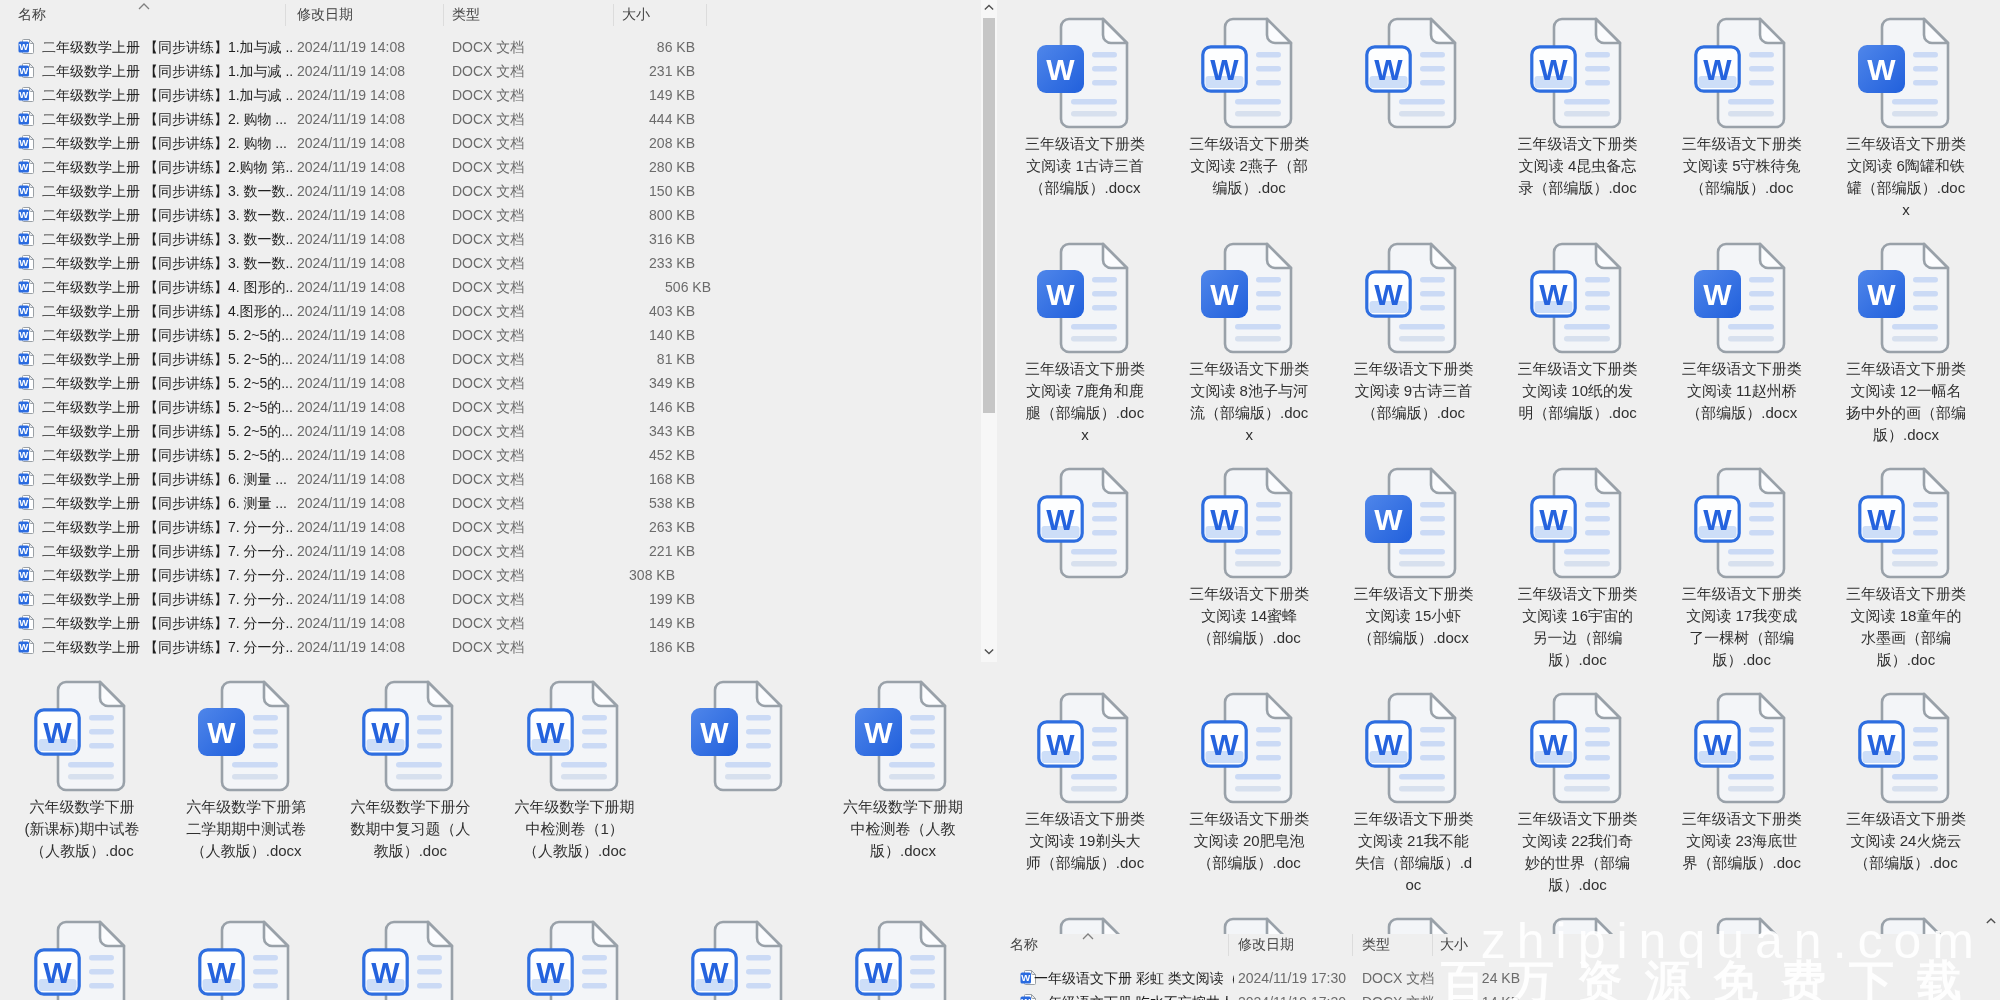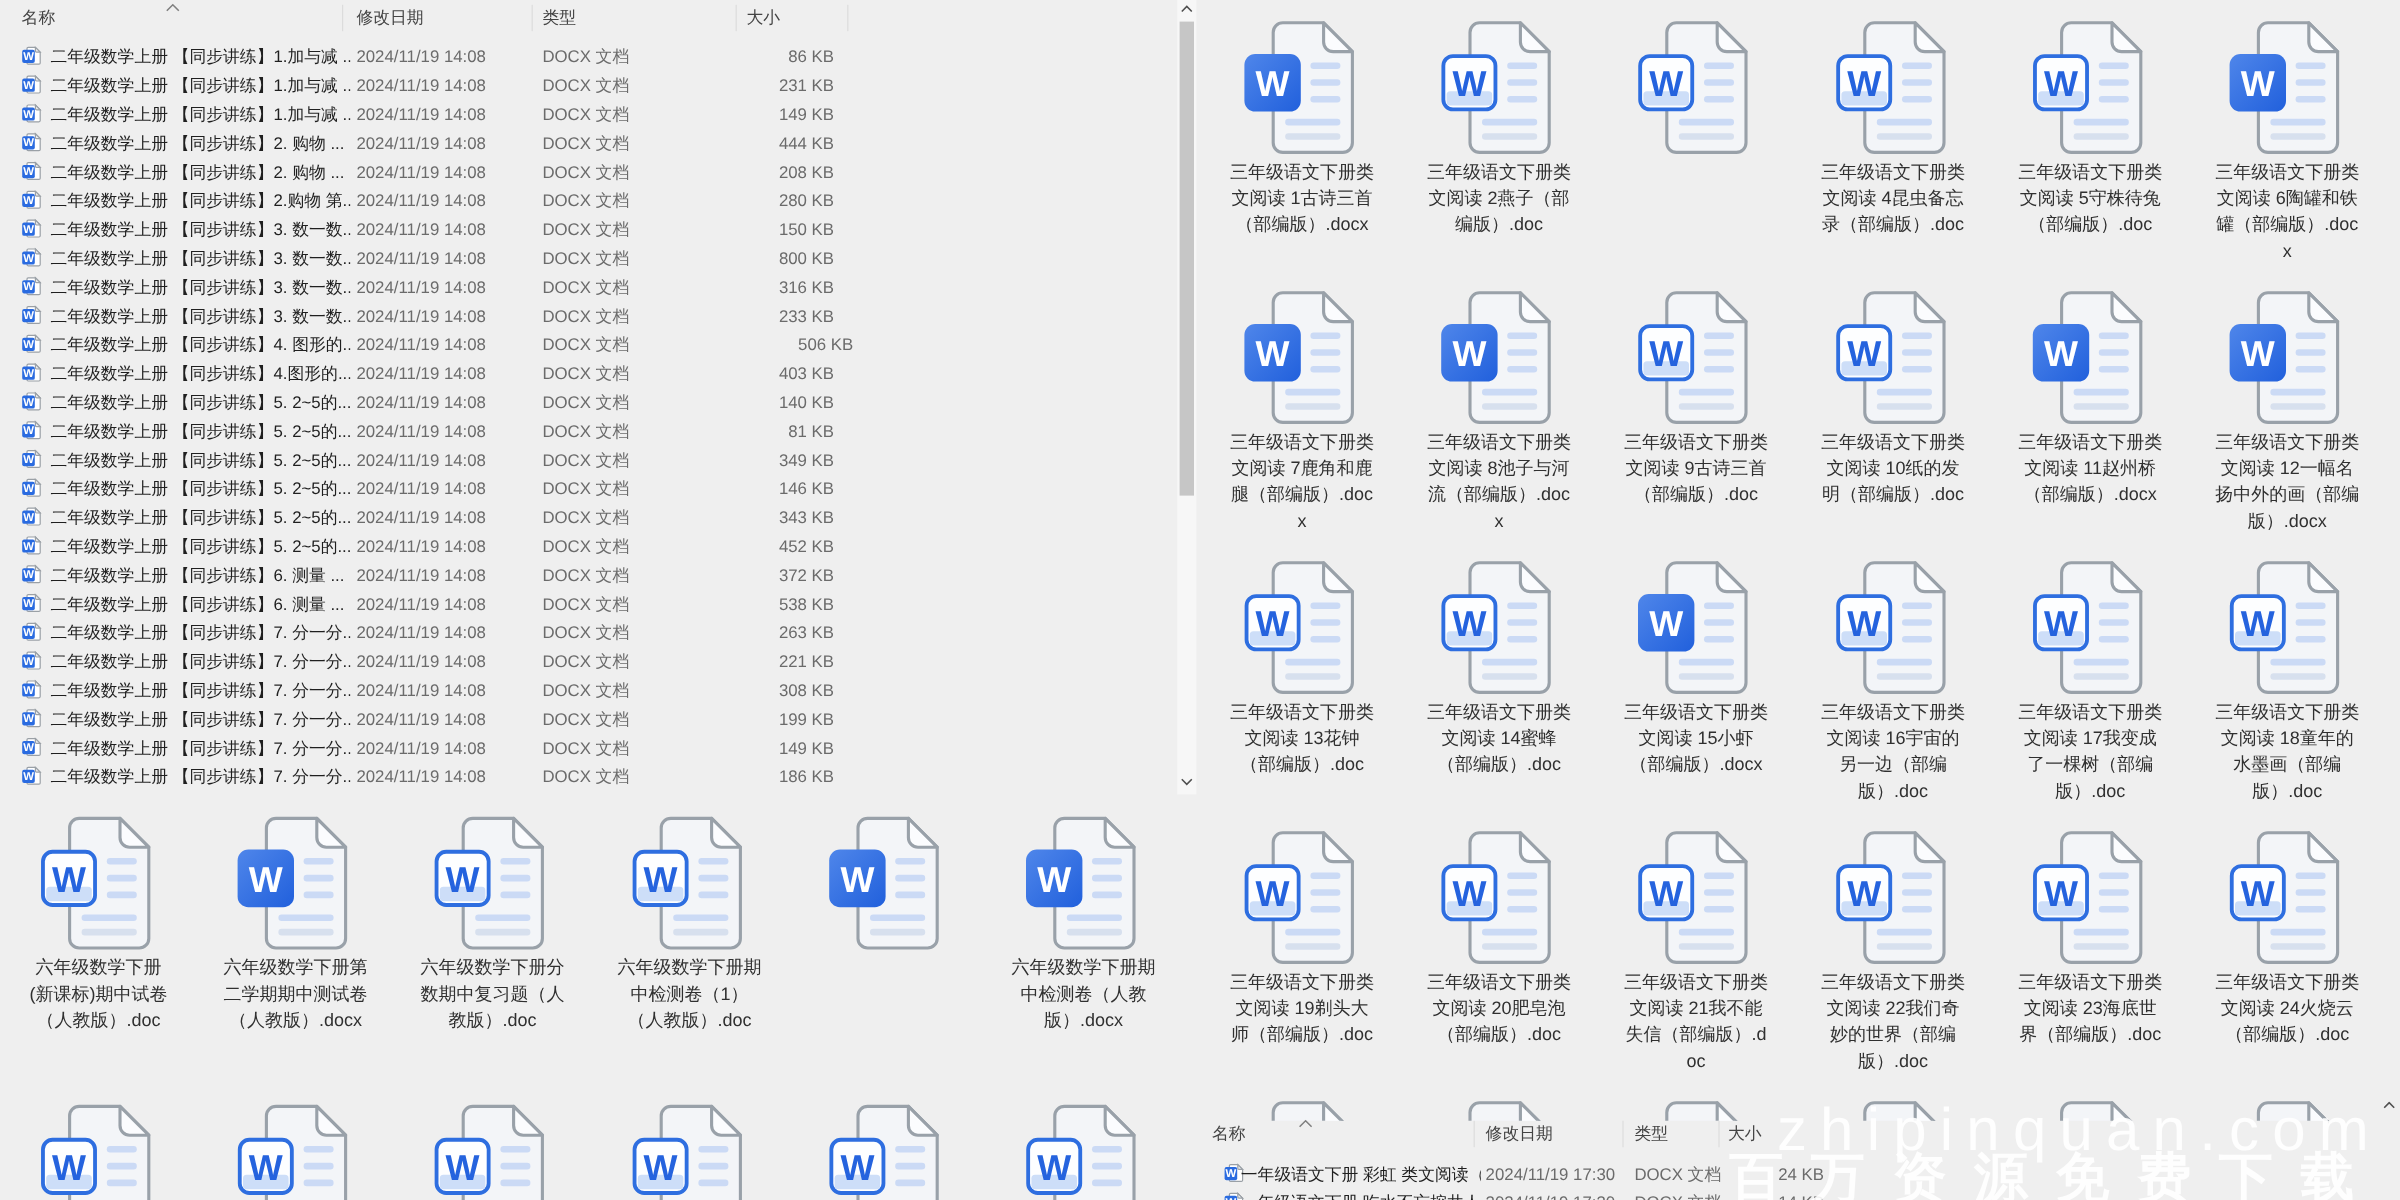--- a/index.html
+++ b/index.html
@@ -277,21 +277,21 @@
       <div class="lrow" style="left: 0px; top: 467px; width: 980px;">
         <svg width="17" height="17" viewBox="0 0 17 17" style="left:18px">
   <path d="M5.5 1.5h6l4 4v9a1 1 0 0 1-1 1h-9a1 1 0 0 1-1-1v-12a1 1 0 0 1 1-1z" fill="#FFF" stroke="#9AA0A6"></path>
   <path d="M11.5 1.5v3a1 1 0 0 0 1 1h3z" fill="#E9EBEE" stroke="#9AA0A6"></path>
   <rect x="0.5" y="3.5" width="10.5" height="11" rx="1.6" fill="#2A6BE0"></rect>
   <text x="5.8" y="12" font-size="9.5" font-weight="bold" fill="#fff" text-anchor="middle" font-family="Liberation Sans,DejaVu Sans,sans-serif">W</text>
         </svg>
         <span class="fname" style="left:42px;width:250px">二年级数学上册  【同步讲练】6. 测量 ...</span>
         <span class="fdate" style="left:297px">2024/11/19 14:08</span>
         <span class="ftype" style="left:452px">DOCX 文档</span>
-        <span class="fsize" style="left:575px;width:120px">372 KB</span>
+        <span class="fsize" style="left:575px;width:120px">168 KB</span>
       </div>
       <div class="lrow" style="left: 0px; top: 491px; width: 980px;">
         <svg width="17" height="17" viewBox="0 0 17 17" style="left:18px">
   <path d="M5.5 1.5h6l4 4v9a1 1 0 0 1-1 1h-9a1 1 0 0 1-1-1v-12a1 1 0 0 1 1-1z" fill="#FFF" stroke="#9AA0A6"></path>
   <path d="M11.5 1.5v3a1 1 0 0 0 1 1h3z" fill="#E9EBEE" stroke="#9AA0A6"></path>
   <rect x="0.5" y="3.5" width="10.5" height="11" rx="1.6" fill="#2A6BE0"></rect>
   <text x="5.8" y="12" font-size="9.5" font-weight="bold" fill="#fff" text-anchor="middle" font-family="Liberation Sans,DejaVu Sans,sans-serif">W</text>
         </svg>
         <span class="fname" style="left:42px;width:250px">二年级数学上册  【同步讲练】6. 测量 ...</span>
         <span class="fdate" style="left:297px">2024/11/19 14:08</span>
@@ -325,21 +325,21 @@
       <div class="lrow" style="left: 0px; top: 563px; width: 980px;">
         <svg width="17" height="17" viewBox="0 0 17 17" style="left:18px">
   <path d="M5.5 1.5h6l4 4v9a1 1 0 0 1-1 1h-9a1 1 0 0 1-1-1v-12a1 1 0 0 1 1-1z" fill="#FFF" stroke="#9AA0A6"></path>
   <path d="M11.5 1.5v3a1 1 0 0 0 1 1h3z" fill="#E9EBEE" stroke="#9AA0A6"></path>
   <rect x="0.5" y="3.5" width="10.5" height="11" rx="1.6" fill="#2A6BE0"></rect>
   <text x="5.8" y="12" font-size="9.5" font-weight="bold" fill="#fff" text-anchor="middle" font-family="Liberation Sans,DejaVu Sans,sans-serif">W</text>
         </svg>
         <span class="fname" style="left:42px;width:250px">二年级数学上册  【同步讲练】7. 分一分...</span>
         <span class="fdate" style="left:297px">2024/11/19 14:08</span>
         <span class="ftype" style="left:452px">DOCX 文档</span>
-        <span class="fsize" style="left:575px;width:120px">308 KB</span>
+        <span class="fsize" style="left:555px;width:120px">308 KB</span>
       </div>
       <div class="lrow" style="left: 0px; top: 587px; width: 980px;">
         <svg width="17" height="17" viewBox="0 0 17 17" style="left:18px">
   <path d="M5.5 1.5h6l4 4v9a1 1 0 0 1-1 1h-9a1 1 0 0 1-1-1v-12a1 1 0 0 1 1-1z" fill="#FFF" stroke="#9AA0A6"></path>
   <path d="M11.5 1.5v3a1 1 0 0 0 1 1h3z" fill="#E9EBEE" stroke="#9AA0A6"></path>
   <rect x="0.5" y="3.5" width="10.5" height="11" rx="1.6" fill="#2A6BE0"></rect>
   <text x="5.8" y="12" font-size="9.5" font-weight="bold" fill="#fff" text-anchor="middle" font-family="Liberation Sans,DejaVu Sans,sans-serif">W</text>
         </svg>
         <span class="fname" style="left:42px;width:250px">二年级数学上册  【同步讲练】7. 分一分...</span>
         <span class="fdate" style="left:297px">2024/11/19 14:08</span>
@@ -736,21 +736,20 @@
   <path d="M68 4v16a8 8 0 0 0 8 8h16z" fill="#FBFCFE" stroke="#99A1A9" stroke-width="2.6" stroke-linejoin="round"></path>
   <rect x="57" y="37" width="25" height="5.5" rx="2.7" fill="#CBDAF5"></rect>
   <rect x="57" y="51" width="25" height="5.5" rx="2.7" fill="#CBDAF5"></rect>
   <rect x="57" y="65" width="25" height="5.5" rx="2.7" fill="#CBDAF5"></rect>
   <rect x="36" y="84" width="46" height="5.5" rx="2.7" fill="#CBDAF5"></rect>
   <rect x="36" y="96" width="46" height="5.5" rx="2.7" fill="#D7E0EE"></rect>
   <rect x="3.8" y="31.8" width="43.4" height="44.4" rx="8" fill="#FDFEFF" stroke="#2E6EE0" stroke-width="3.2"></rect>
        <rect x="6.5" y="61" width="38" height="12" rx="3" fill="#CDDEF8"></rect>
        <text x="25.5" y="65" class="wt" fill="#2563DE">W</text>
   </svg>
-        <div class="glabel">三年级语文下册类文阅读 13花钟（部编版）.doc</div>
       </div>
       <div class="gitem" style="left: 1167.2px; top: 465px; width: 164.2px; height: 220px;">
         <svg class="dicon" width="100" height="116" viewBox="0 0 100 116">
   <path d="M34 4h34l24 24v76a8 8 0 0 1-8 8H34a8 8 0 0 1-8-8V12a8 8 0 0 1 8-8z" fill="#F3F5F8" stroke="#99A1A9" stroke-width="2.6"></path>
   <path d="M68 4v16a8 8 0 0 0 8 8h16z" fill="#FBFCFE" stroke="#99A1A9" stroke-width="2.6" stroke-linejoin="round"></path>
   <rect x="57" y="37" width="25" height="5.5" rx="2.7" fill="#CBDAF5"></rect>
   <rect x="57" y="51" width="25" height="5.5" rx="2.7" fill="#CBDAF5"></rect>
   <rect x="57" y="65" width="25" height="5.5" rx="2.7" fill="#CBDAF5"></rect>
   <rect x="36" y="84" width="46" height="5.5" rx="2.7" fill="#CBDAF5"></rect>
   <rect x="36" y="96" width="46" height="5.5" rx="2.7" fill="#D7E0EE"></rect>

